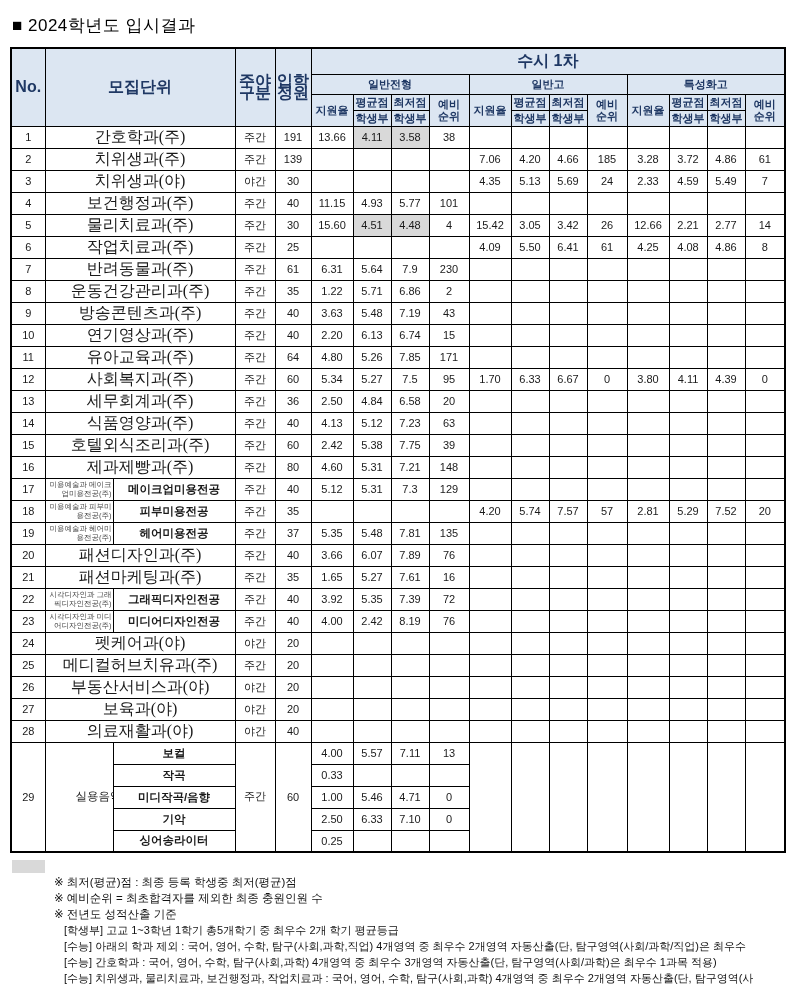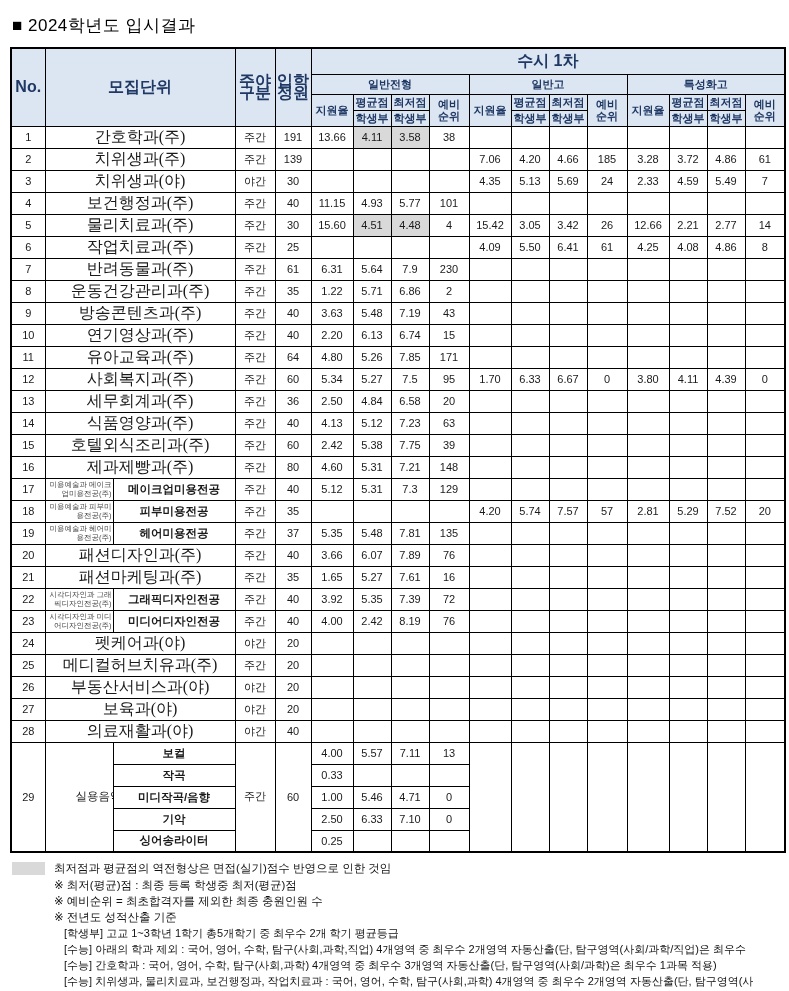--- a/index.html
+++ b/index.html
@@ -701,21 +701,20 @@
           <td></td>
           <td></td>
           <td></td>
         </tr>
       </tbody>
   </table>
 
   <div class="notes">
     <div class="legend-row">
       <span class="legend-swatch"></span>
-      <span>최저점과 평균점의 역전형상은 면접(실기)점수 반영으로 인한 것임</span>
     </div>
     <div id="note-lines">
         <div class="line">※ 최저(평균)점 : 최종 등록 학생중 최저(평균)점</div>
         <div class="line">※ 예비순위 = 최초합격자를 제외한 최종 충원인원 수</div>
         <div class="line">※ 전년도 성적산출 기준</div>
       </div>
     <div id="note-sublines">
         <div class="subline">[학생부] 고교 1~3학년 1학기 총5개학기 중 최우수 2개 학기 평균등급</div>
         <div class="subline">[수능] 아래의 학과 제외 : 국어, 영어, 수학, 탐구(사회,과학,직업) 4개영역 중 최우수 2개영역 자동산출(단, 탐구영역(사회/과학/직업)은 최우수</div>
         <div class="subline">[수능] 간호학과 : 국어, 영어, 수학, 탐구(사회,과학) 4개영역 중 최우수 3개영역 자동산출(단, 탐구영역(사회/과학)은 최우수 1과목 적용)</div>

